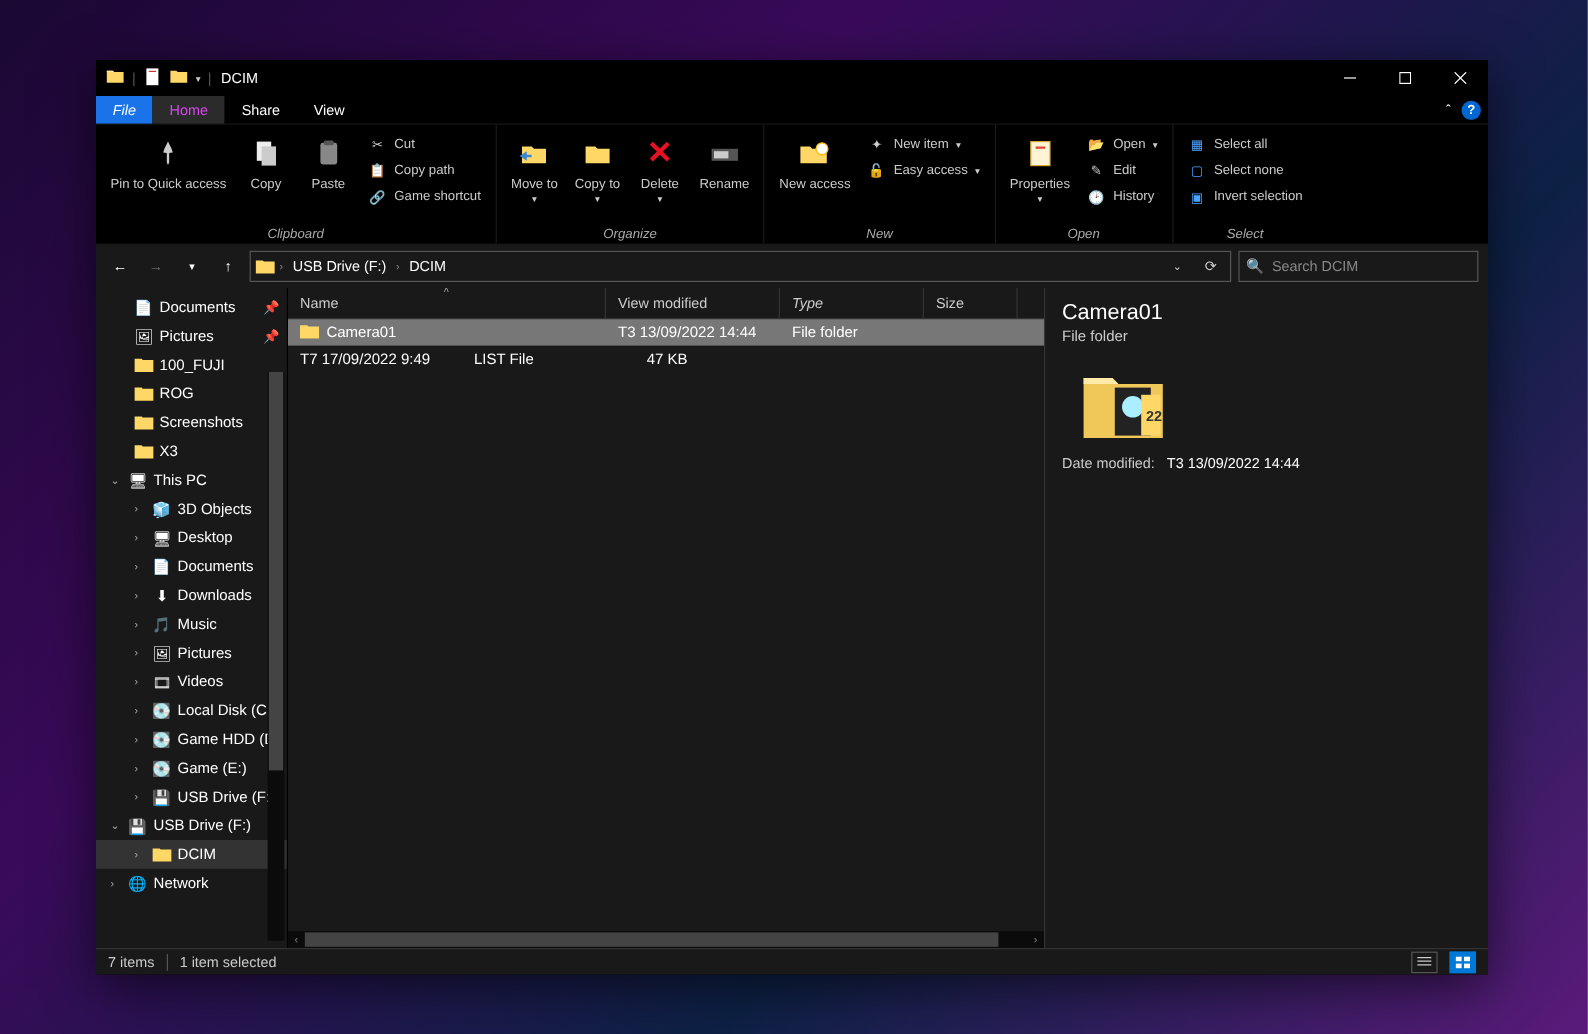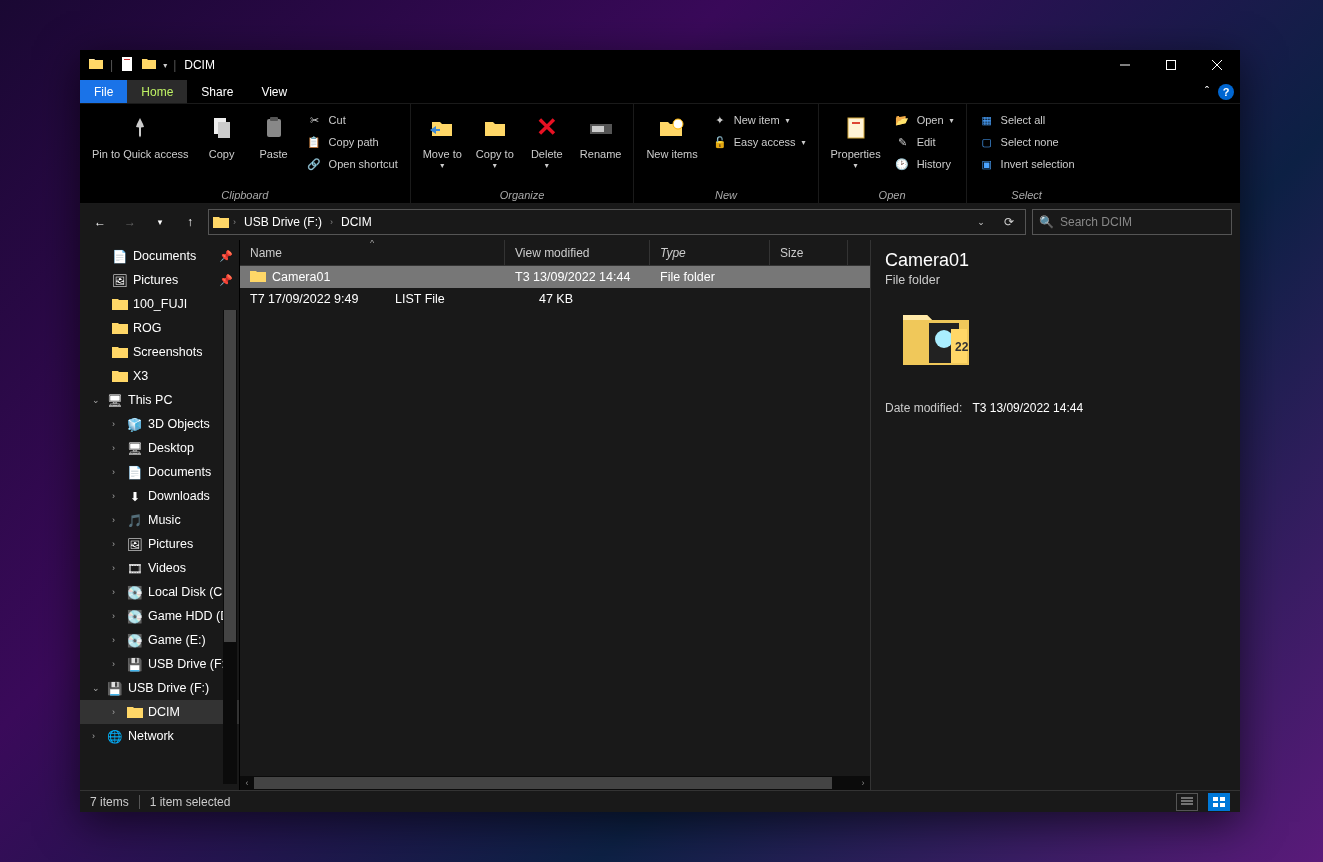--- a/index.html
+++ b/index.html
@@ -6,22 +6,22 @@
 body { width:1323px; height:862px; background:linear-gradient(135deg,#1a0833,#3a0a5a,#0d2145,#5a1a7a); background-size:cover; overflow:hidden; position:relative; }
 .window { position:absolute; left:80px; top:50px; width:1160px; height:762px; background:#000; box-shadow:0 10px 40px rgba(0,0,0,.6); display:flex; flex-direction:column; }
 .titlebar { height:30px; background:#000; display:flex; align-items:center; padding-left:8px; color:#fff; font-size:12px; }
 .titlebar .qat { display:flex; align-items:center; gap:6px; margin-right:8px; }
 .titlebar .qat svg { width:16px; height:16px; }
 .titlebar .title { flex:1; }
 .titlebar .winbtns { display:flex; }
 .titlebar .winbtns div { width:46px; height:30px; display:flex; align-items:center; justify-content:center; color:#fff; }
 .tabs { height:24px; display:flex; background:#000; border-bottom:1px solid #1a1a1a; font-size:12px; }
 .tabs .tab { padding:0 14px; display:flex; align-items:center; color:#fff; }
-.tabs .tab.file { background:#1a73e8; }
-.tabs .tab.active { background:#2b2b2b; color:#bef264; }
+.tabs .tab.file { background:#1a73e8;font-style:italic; }
+.tabs .tab.active { background:#2b2b2b; color:#d946ef; }
 .tabs .spacer { flex:1; }
 .tabs .collapse,.tabs .help { width:22px; display:flex; align-items:center; justify-content:center; color:#fff; }
 .tabs .help { background:#0066d1; border-radius:50%; width:16px; height:16px; margin:4px 6px 0 0; font-size:11px; font-weight:bold; }
 .ribbon { height:100px; background:#000; display:flex; color:#ccc; font-size:11px; border-bottom:1px solid #1a1a1a; }
 .ribbon .group { display:flex; flex-direction:column; padding:2px 6px 0; border-right:1px solid #1a1a1a; }
 .ribbon .group .items { flex:1; display:flex; align-items:flex-start; gap:2px; }
 .ribbon .group .label { text-align:center; color:#aaa; padding-bottom:2px;font-style:italic; }
 .ribbon .bigbtn { display:flex; flex-direction:column; align-items:center; justify-content:flex-start; padding:6px 6px 0; min-width:50px; text-align:center; line-height:1.2; }
 .ribbon .bigbtn .ico { width:32px; height:32px; margin-bottom:4px; display:flex; align-items:center; justify-content:center; }
 .ribbon .stack { display:flex; flex-direction:column; gap:2px; padding-top:4px; }
@@ -48,21 +48,21 @@
 .cols .col { border-right:1px solid #333; padding:4px 10px; display:flex; align-items:center; position:relative; }
 .cols .col .sort { position:absolute; top:-3px; left:50%; transform:translateX(-50%); font-size:8px; color:#aaa; }
 .rows { flex:1; }
 .rows .row { height:22px; display:flex; align-items:center; }
 .rows .row.sel { background:#777; color:#fff; }
 .rows .row .cell { padding:0 10px; overflow:hidden; text-overflow:ellipsis; white-space:nowrap; display:flex; align-items:center; gap:6px; }
 .details { width:370px; border-left:1px solid #333; padding:10px 14px; background:#191919; }
 .details h2 { font-size:18px; font-weight:400; color:#fff; }
 .details .sub { color:#ccc; margin-top:2px; }
 .details .thumb { width:70px; height:70px; margin:14px 0 0 16px; display:flex; align-items:center; justify-content:center; }
-.details .meta { display:flex; gap:10px; margin-top:30px; font-size:12px; }
+.details .meta { display:flex; gap:10px; margin-top:8px; font-size:12px; }
 .details .meta .k { color:#ccc; }
 .status { height:22px; background:#191919; border-top:1px solid #333; display:flex; align-items:center; font-size:12px; color:#ccc; padding:0 10px; gap:10px; }
 .status .divider { width:1px; height:14px; background:#555; }
 .status .spacer { flex:1; }
 .status .vbtn { width:22px; height:18px; border:1px solid #555; display:flex; align-items:center; justify-content:center; }
 .status .vbtn.active { background:#0078d7; border-color:#0078d7; }
 .scrolltrack { position:absolute; right:2px; top:70px; bottom:6px; width:14px; background:#0b0b0b; }
 .scrolltrack .thumb { position:absolute; left:1px; right:1px; top:0; height:70%; background:#444; }
 .hscroll { height:14px; background:#0b0b0b; display:flex; align-items:center; }
 .hscroll .lar,.hscroll .rar { width:14px; height:14px; display:flex; align-items:center; justify-content:center; color:#888; font-size:9px; }
@@ -161,21 +161,21 @@
           <div class="smbtn">
               <span class="ic">✂</span>
               <span>Cut</span>
             </div>
           <div class="smbtn">
               <span class="ic">📋</span>
               <span>Copy path</span>
             </div>
           <div class="smbtn">
               <span class="ic">🔗</span>
-              <span>Open shortcut</span>
+              <span>Game shortcut</span>
             </div>
         </div>
       </div>
       <div class="label">Clipboard</div>
     </div>
     <div class="group">
       <div class="items">
         <div class="bigbtn">
           <div class="ico">
               <svg width="28" height="24">
@@ -214,21 +214,21 @@
     </div>
     <div class="group">
       <div class="items">
         <div class="bigbtn">
           <div class="ico">
               <svg width="28" height="24">
                 <path fill="#ffd767" d="M2 6h8l2 2h12v12H2z"></path>
                 <circle cx="20" cy="8" r="5" fill="#fff" stroke="#ffb400"></circle>
               </svg>
             </div>
-          <span>New items</span>
+          <span>New access</span>
         </div>
         <div class="stack">
           <div class="smbtn">
               <span class="ic">✦</span>
               <span>New item</span>
               <span style="font-size:8px;"> ▾</span>
             </div>
           <div class="smbtn">
               <span class="ic">🔓</span>
               <span>Easy access</span>

